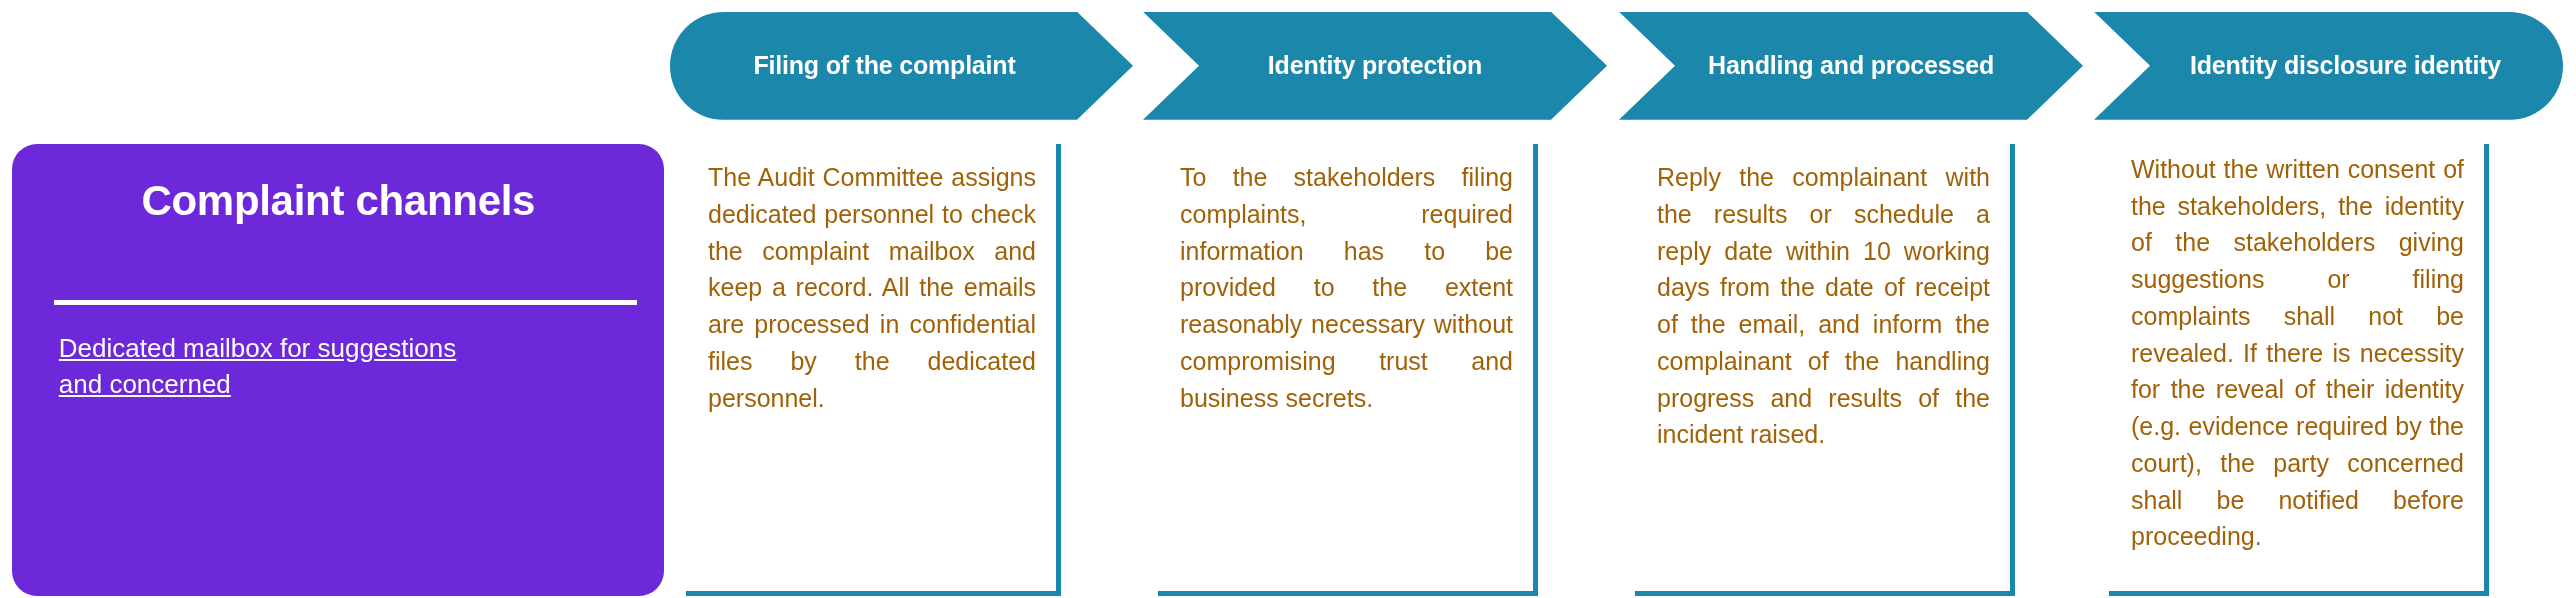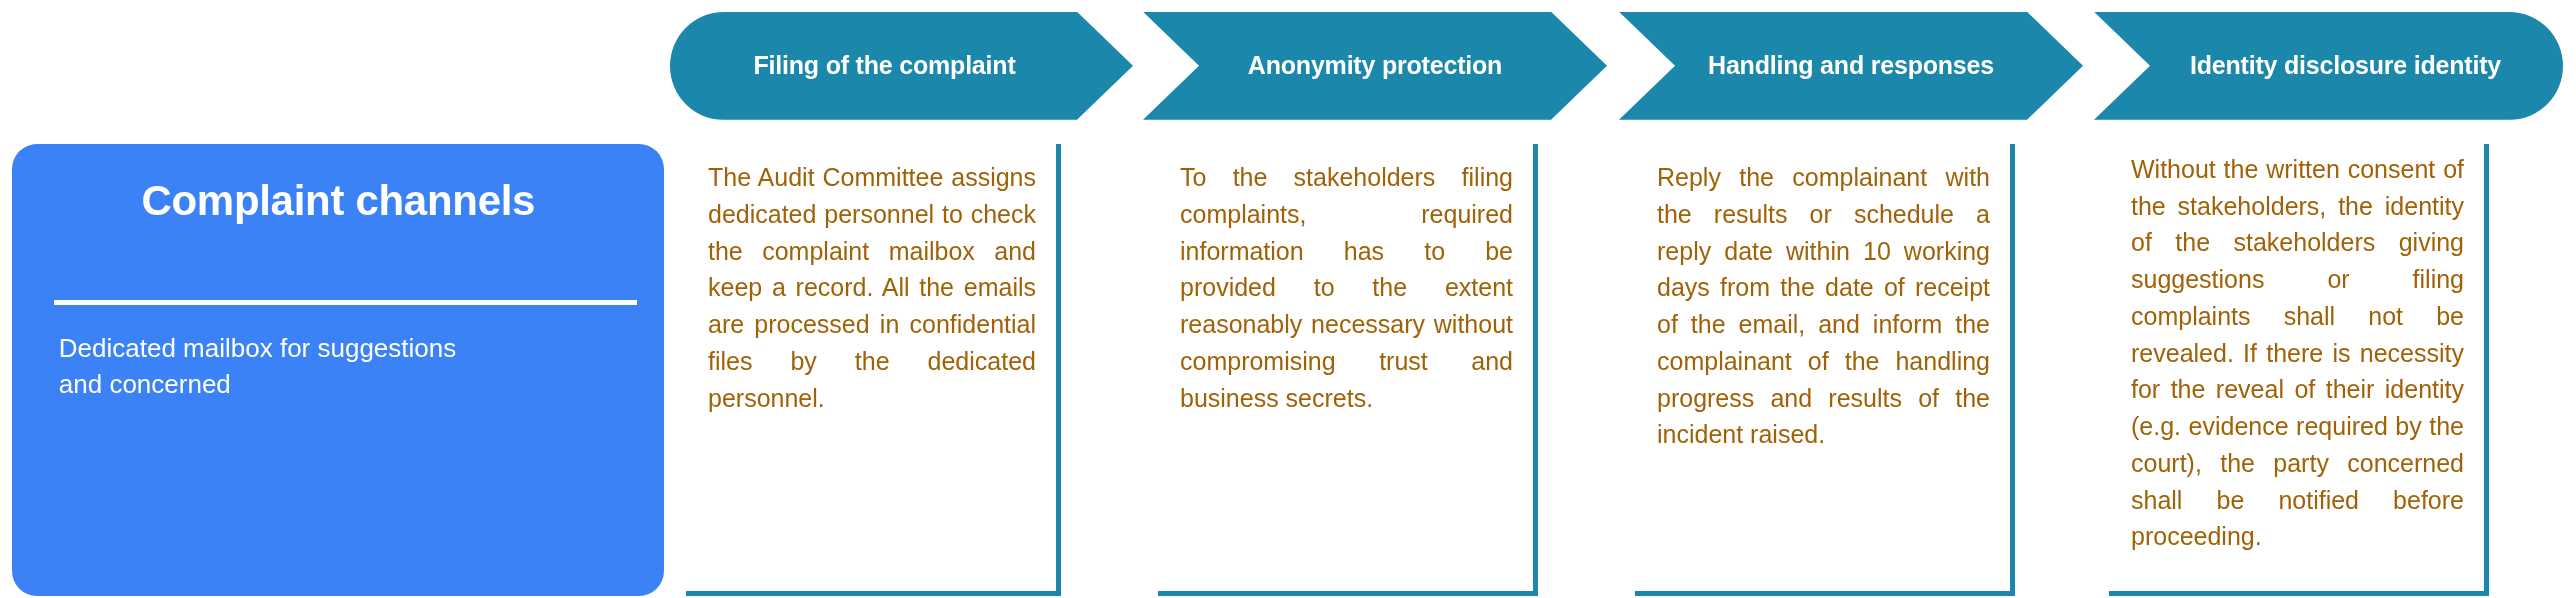--- a/index.html
+++ b/index.html
@@ -16,21 +16,21 @@
     -webkit-font-smoothing: antialiased;
   }
 
   
   #hero-panel {
     position: absolute;
     left: 11.8px;
     top: 144px;
     width: 652px;
     height: 452px;
-    background: #3b82f6;
+    background: #6d28d9;
     border-radius: 25px;
     box-sizing: border-box;
     padding: 0 35px;
   }
   #hero-title {
     position: absolute;
     left: 35px;
     top: 35px;
     width: 583px;
     color: #ffffff;
@@ -52,21 +52,21 @@
     position: absolute;
     left: 47px;
     top: 187px;
     width: 572px;
     color: #ffffff;
     font-size: 26px;
     line-height: 1.38;
     text-align: justify;
     text-justify: inter-word;
   }
-  #hero-body .ln { display: block; }
+  #hero-body .ln { display: block; text-decoration: underline; }
 
   
   .chev {
     position: absolute;
     top: 11.8px;
     height: 108px;
     background: #1b87ab;
     display: flex;
     align-items: center;
     justify-content: center;
@@ -141,24 +141,24 @@
   <div id="hero-body">
     <span class="ln">Dedicated mailbox for suggestions</span>
     <span class="ln">and concerned</span>
   </div>
 </div>
 
 <div class="chev first">
   <span class="chev-label">Filing of the complaint</span>
 </div>
 <div class="chev mid m1">
-  <span class="chev-label">Anonymity protection</span>
+  <span class="chev-label">Identity protection</span>
 </div>
 <div class="chev mid m2">
-  <span class="chev-label">Handling and responses</span>
+  <span class="chev-label">Handling and processed</span>
 </div>
 <div class="chev last">
   <span class="chev-label">Identity disclosure identity</span>
 </div>
 
 <div class="col" id="col-1">
   <div class="col-text">The Audit Committee assigns dedicated personnel to check the complaint mailbox and keep a record. All the emails are processed in confidential files by the dedicated personnel.</div>
 </div>
 <div class="col" id="col-2">
   <div class="col-text">To the stakeholders filing complaints, required information has to be provided to the extent reasonably necessary without compromising trust and business secrets.</div>

